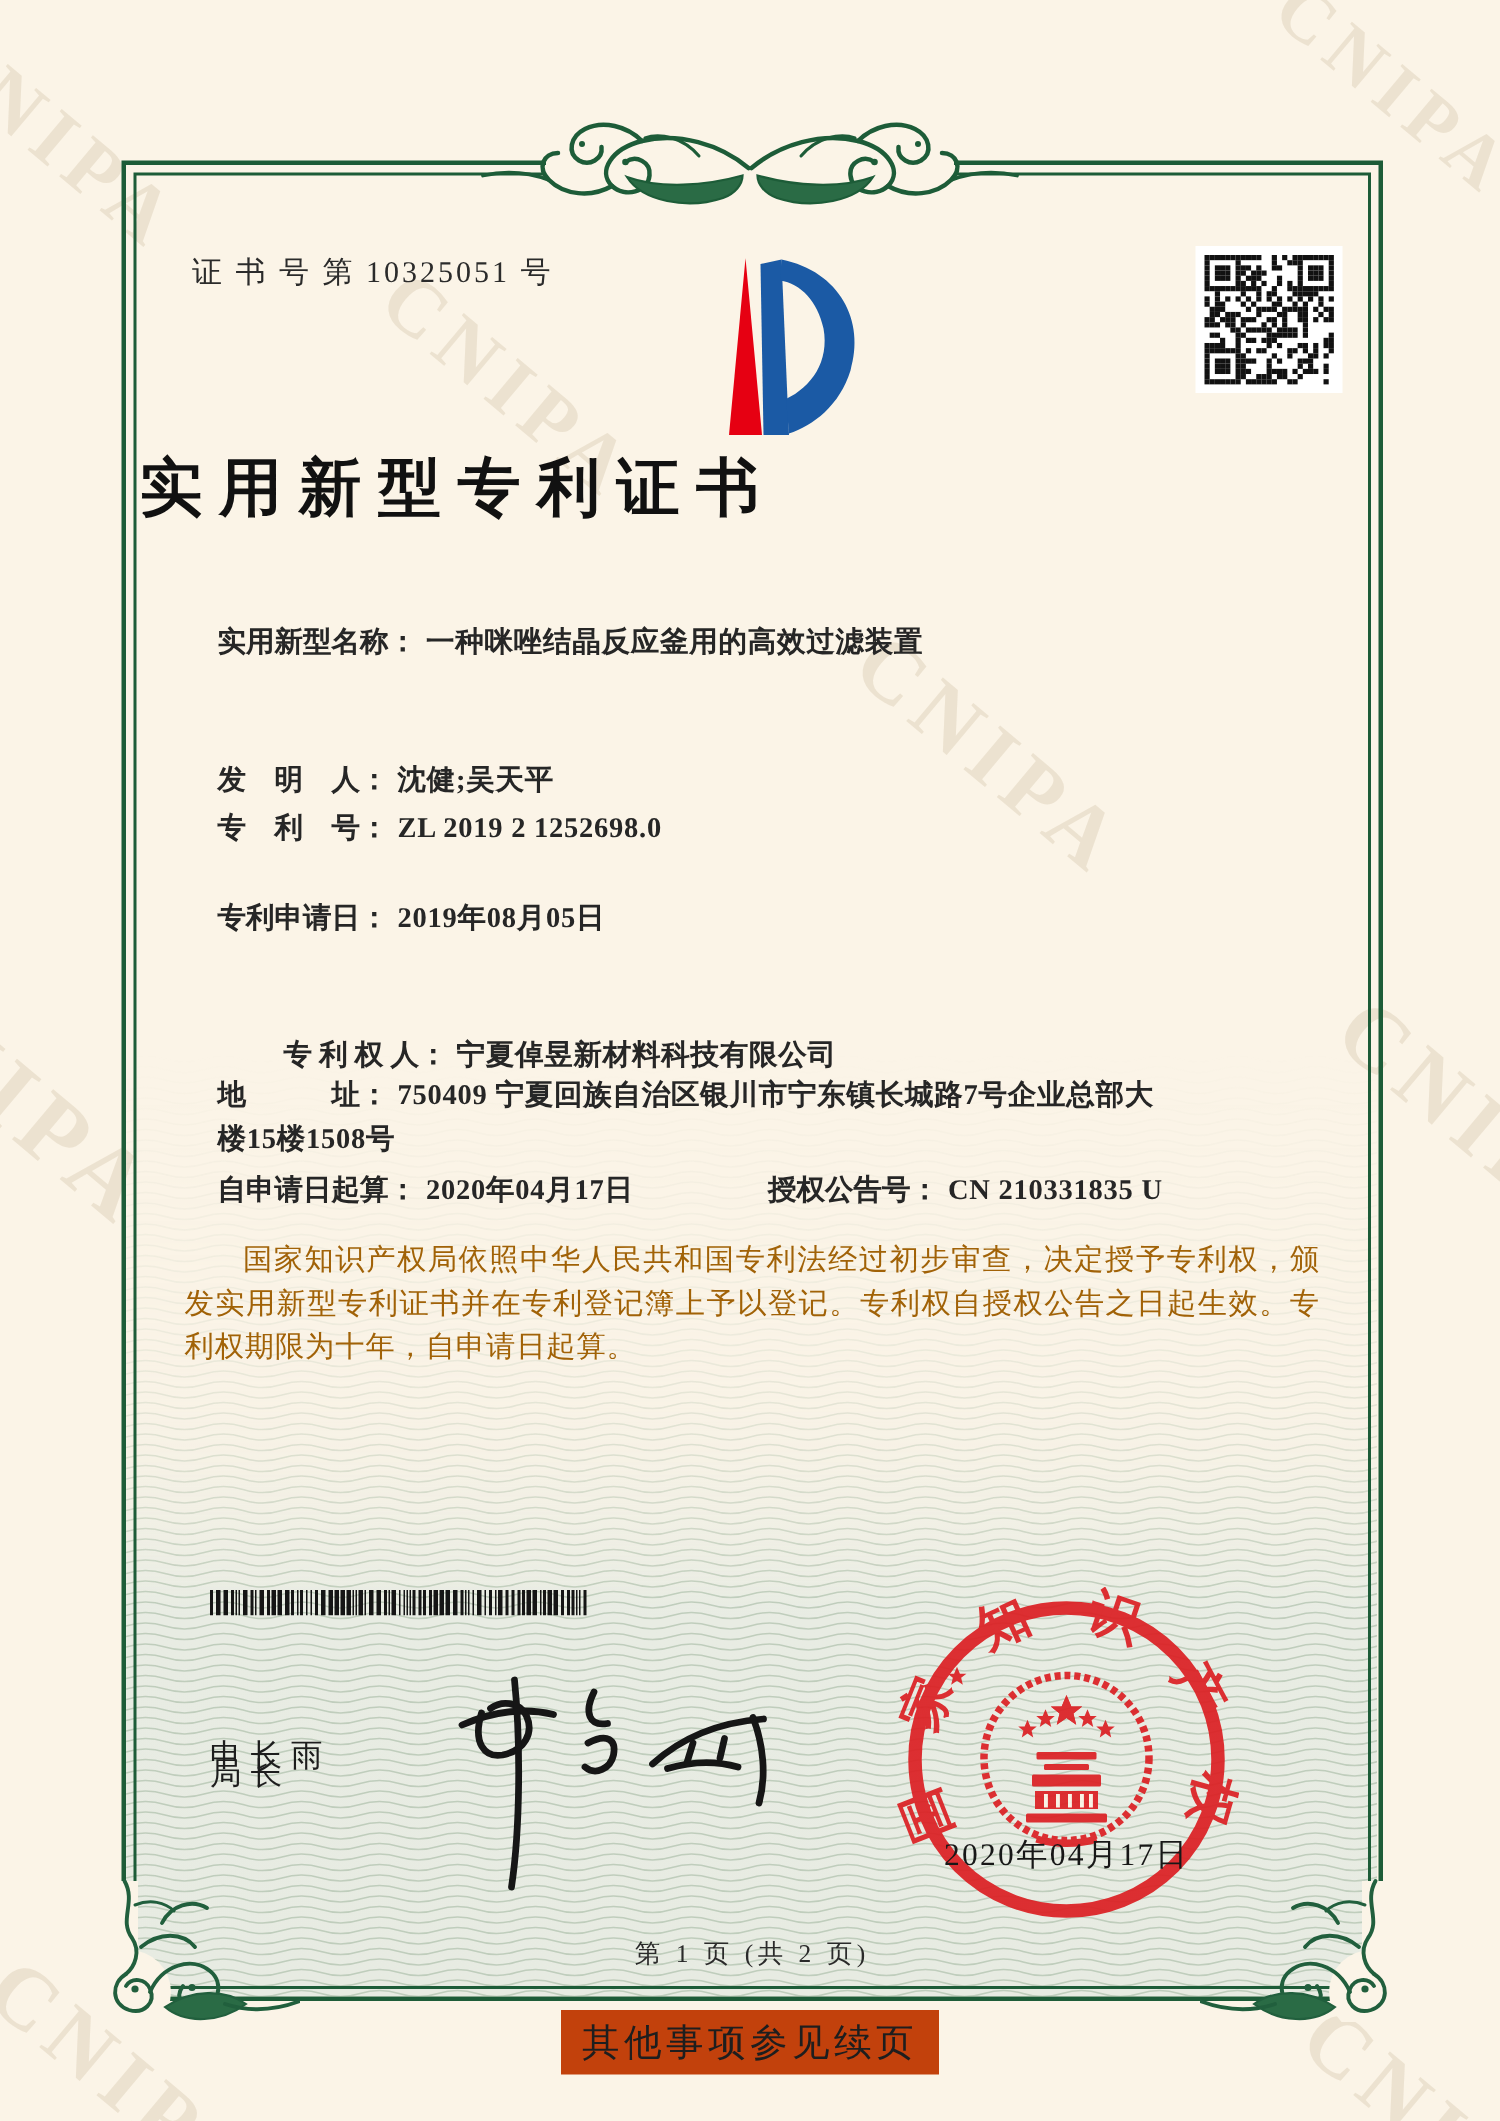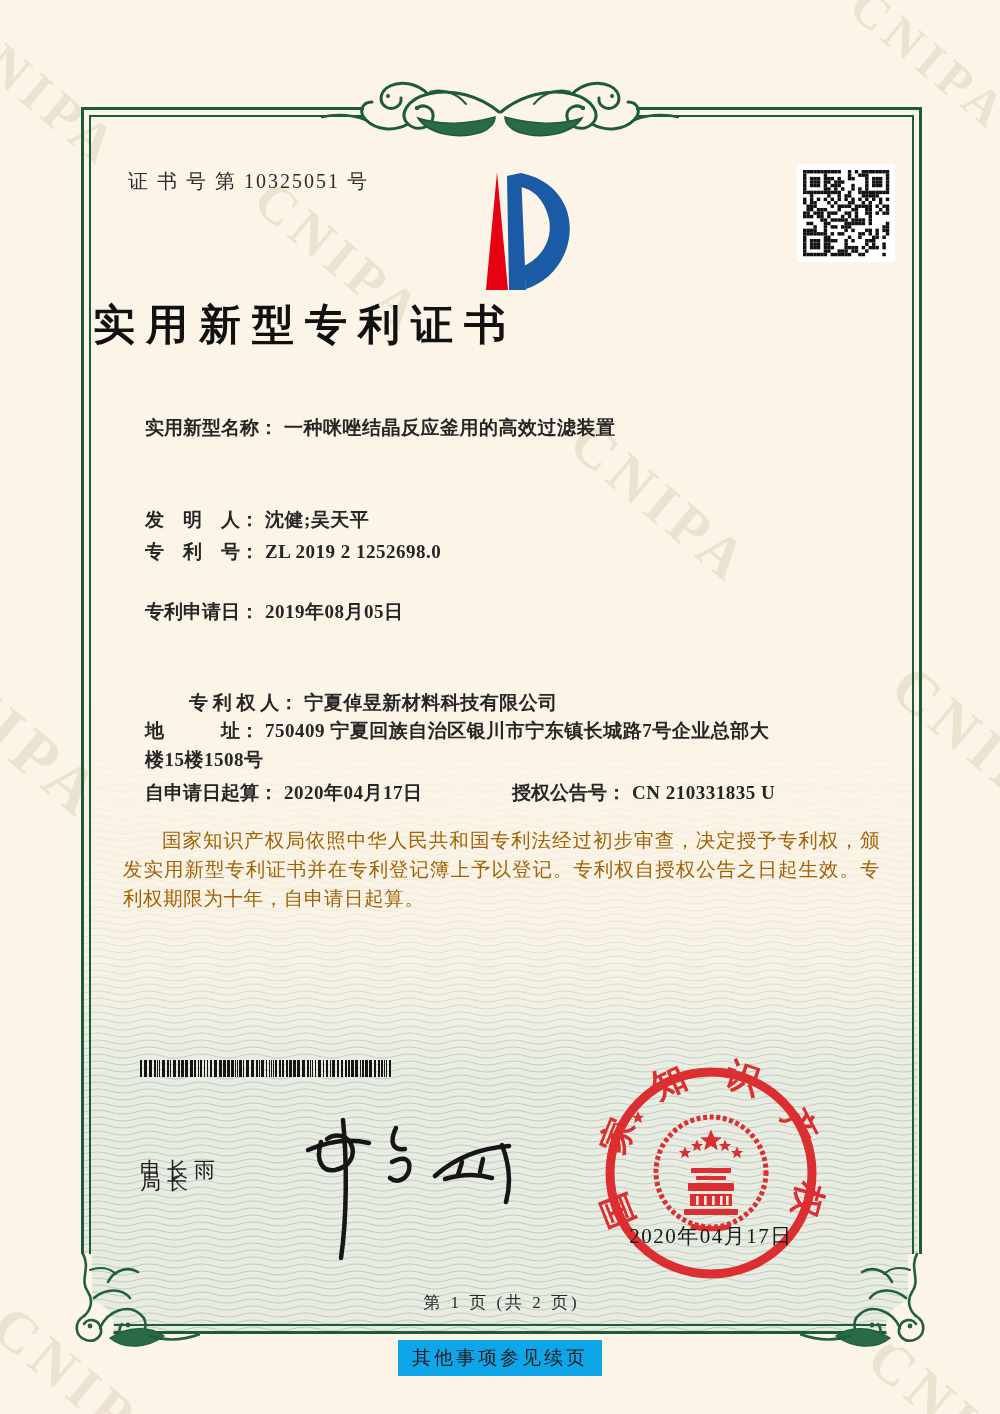--- a/index.html
+++ b/index.html
@@ -70,21 +70,21 @@
   .signer-role{position:absolute;left:140px;top:1168px;font-size:21px;letter-spacing:6px;color:#1d1d1d;z-index:10;}
   .signer-name{position:absolute;left:140px;top:1156px;font-size:21px;letter-spacing:6px;color:#1d1d1d;z-index:10;}
   .signature{position:absolute;left:295px;top:1098px;z-index:11;}
   .seal{position:absolute;left:596px;top:1058px;z-index:20;}
   .page-indicator{
     position:absolute;left:82px;right:79px;top:1291px;text-align:center;
     font-size:17px;letter-spacing:3px;color:#2a2a2a;z-index:10;
   }
   .cont-note{
     position:absolute;left:50%;top:1340px;transform:translateX(-50%);
-    background:#0ea5e9;padding:5px 14px;font-size:19px;letter-spacing:3px;color:#1e1e1e;z-index:10;
+    background:#c2410c;padding:5px 14px;font-size:25px;letter-spacing:3px;color:#1e1e1e;z-index:10;
   }
 </style>
 </head>
 <body>
 
 <div class="page">
 
   <span class="wm wm1">CNIPA</span>
   <span class="wm wm2">CNIPA</span>
   <span class="wm wm3">CNIPA</span>

